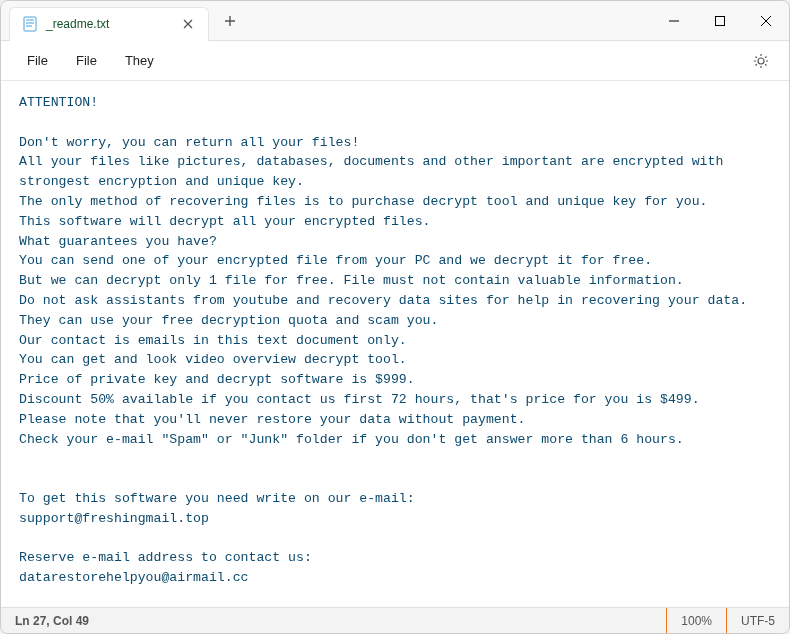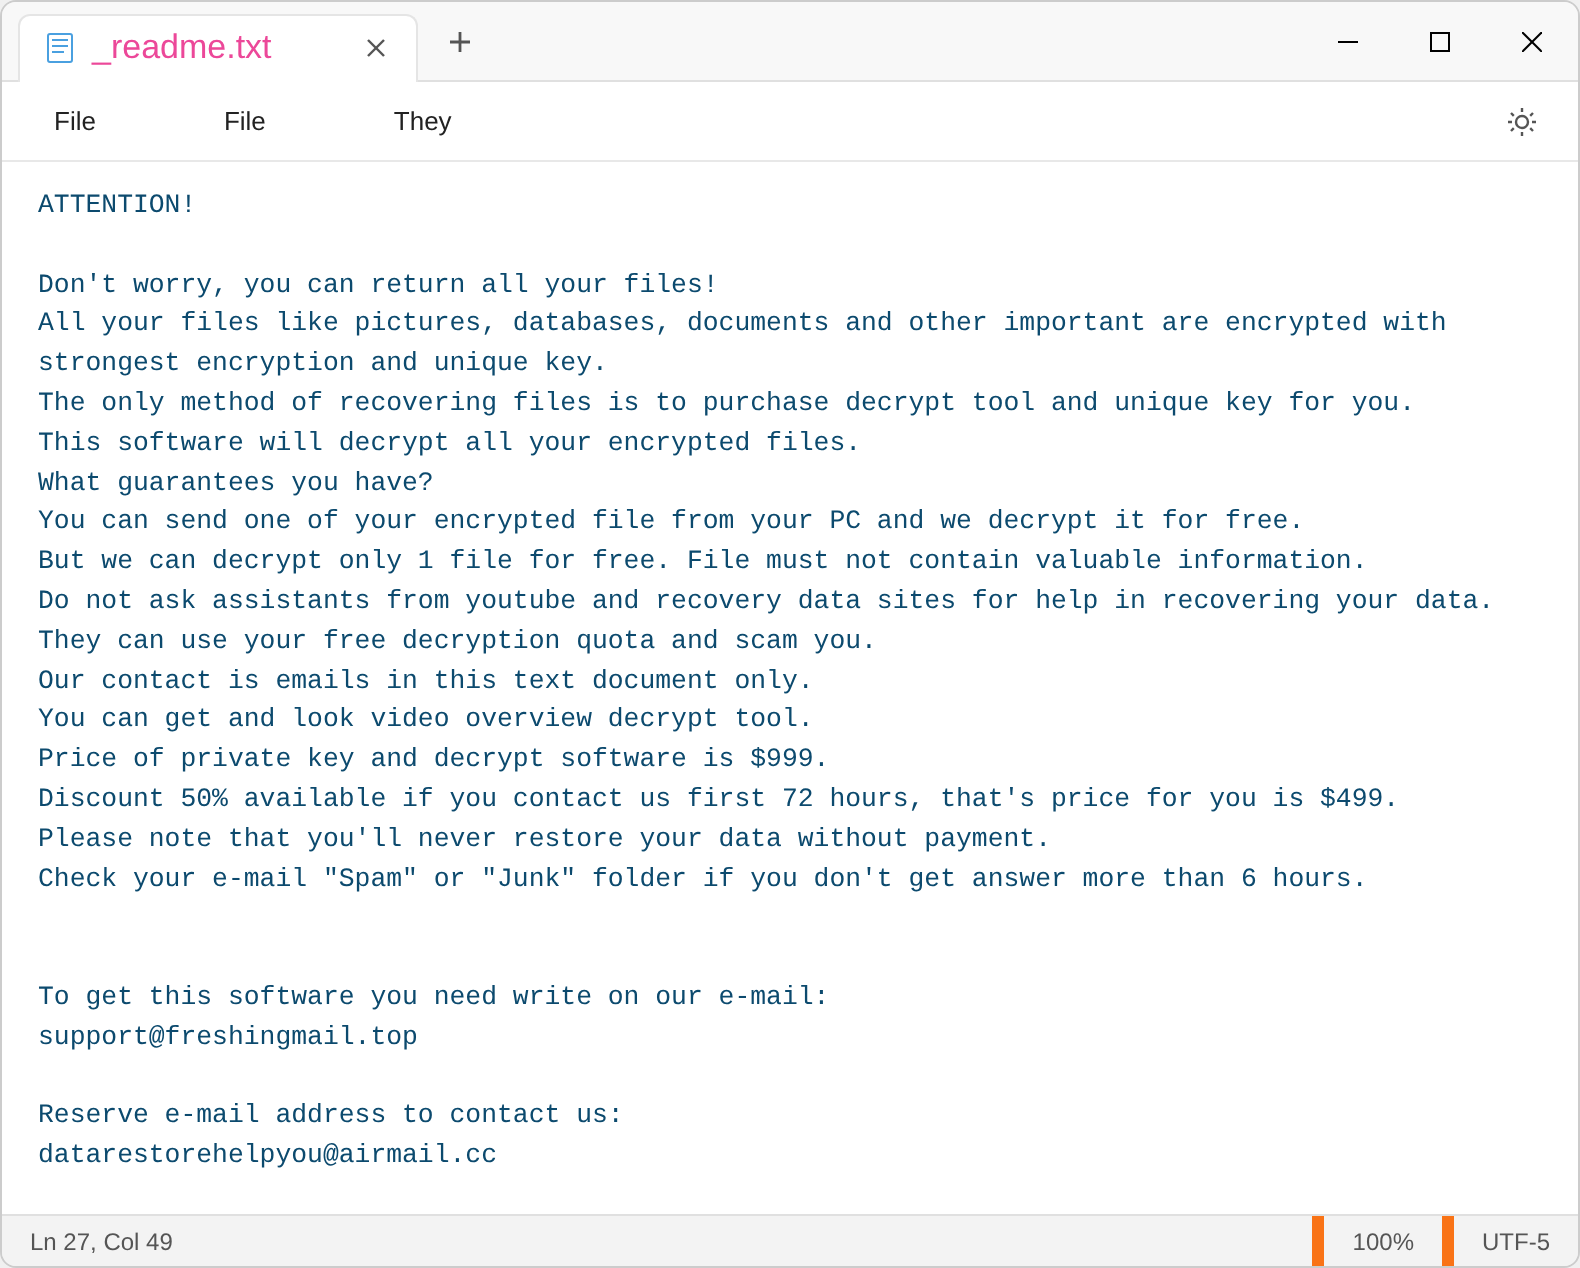--- a/index.html
+++ b/index.html
@@ -33,22 +33,22 @@
       border: 1px solid #e5e5e5;
       border-bottom: none;
       gap: 8px;
       min-width: 200px;
     }
     .notepad-icon {
       width: 16px;
       height: 16px;
     }
     .tab-title {
-      font-size: 17px;
-      color: #ec4899;
+      font-size: 12px;
+      color: #14532d;
       flex: 1;
     }
     .tab-close {
       width: 16px;
       height: 16px;
       display: flex;
       align-items: center;
       justify-content: center;
       font-size: 14px;
       color: #666;
@@ -78,21 +78,20 @@
       justify-content: center;
       cursor: pointer;
     }
     .menubar {
       height: 40px;
       background: #fff;
       display: flex;
       align-items: center;
       padding: 0 12px;
       border-bottom: 1px solid #e8e8e8;
-      gap: 36px;
     }
     .menu-item {
       padding: 6px 14px;
       font-size: 13px;
       color: #222;
       cursor: pointer;
       border-radius: 4px;
     }
     .settings-icon {
       margin-left: auto;
@@ -120,26 +119,26 @@
       height: 26px;
       background: #f3f3f3;
       border-top: 1px solid #e0e0e0;
       display: flex;
       align-items: center;
       font-size: 12px;
       color: #555;
     }
     .status-cell {
       padding: 0 14px;
-      border-left: 6px solid #f97316;
+      border-left: 1px solid #f97316;
       height: 100%;
       display: flex;
       align-items: center;
     }
-    .status-cell:first-child { border-left: none; flex: 1; }
+    .status-cell:first-child { border-left: none; flex: 1; font-weight: bold; }
   </style>
 </head>
 <body>
 
 <div class="titlebar">
   <div class="tab">
     <span class="notepad-icon">
       <svg viewBox="0 0 16 16" width="16" height="16">
         <rect x="2" y="1" width="12" height="14" rx="1" fill="#fff" stroke="#4aa0e0" stroke-width="1"></rect>
         <line x1="4" y1="4" x2="12" y2="4" stroke="#4aa0e0" stroke-width="1"></line>

